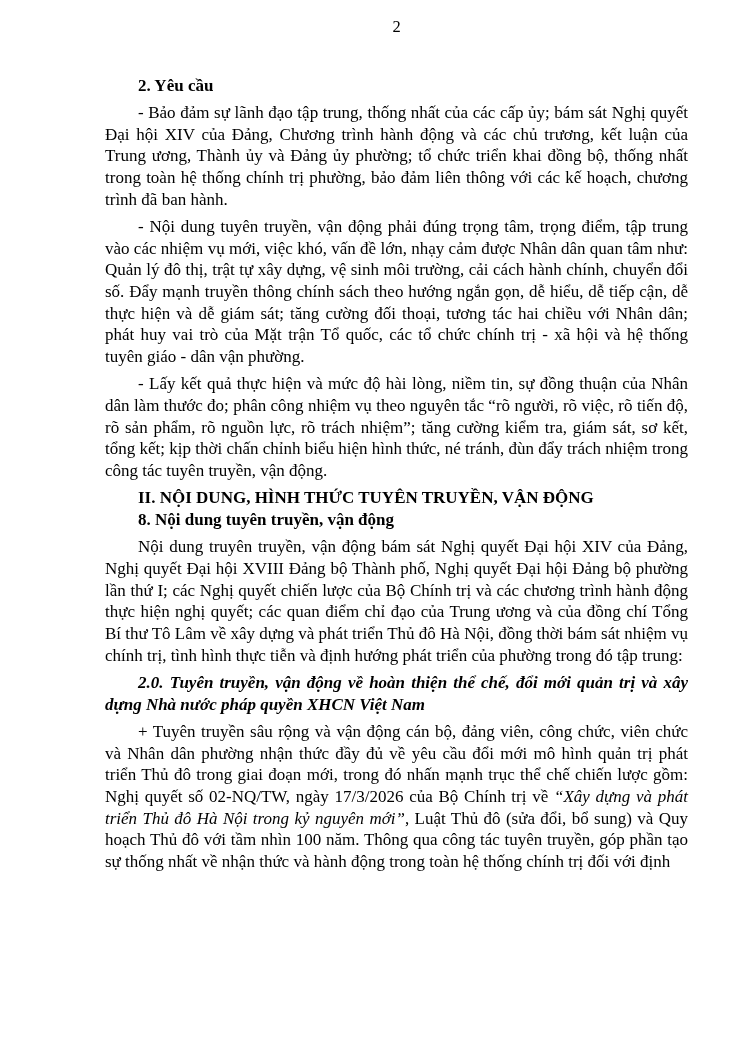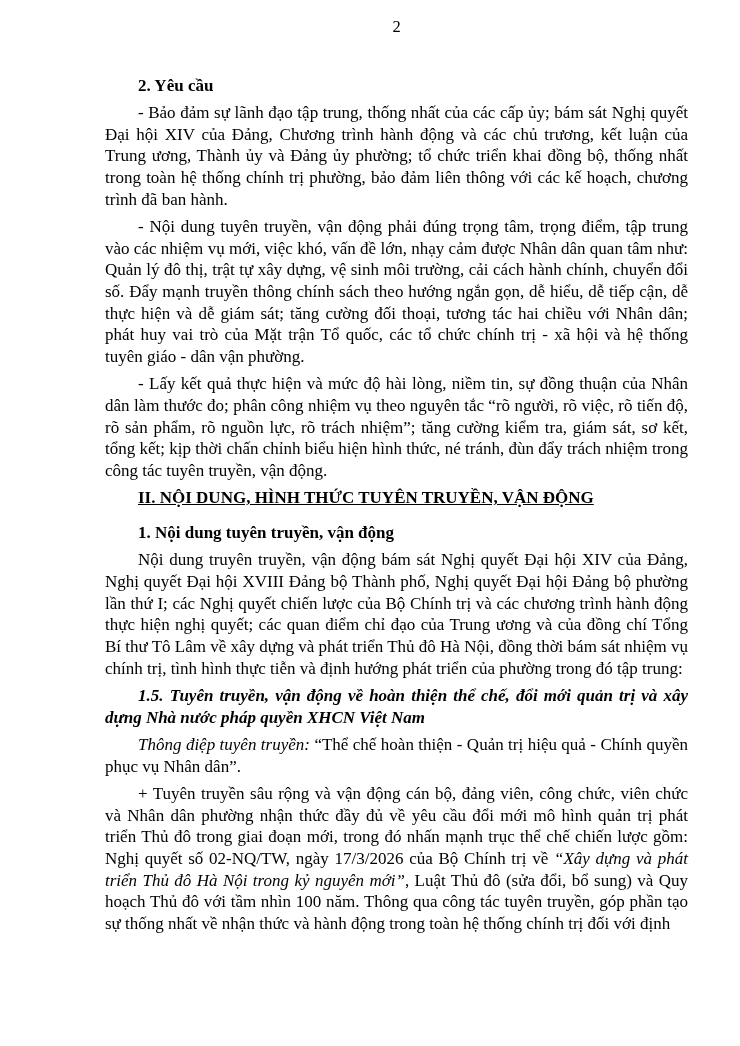--- a/index.html
+++ b/index.html
@@ -25,35 +25,34 @@
     margin: 0 0 37px 0;
   }
   .block {
     font-size: 17px;
     line-height: 21.7px;
     text-align: justify;
     text-indent: 33px;
     margin: 0 0 5.5px 0;
   }
   .h-bold { font-weight: bold; }
-  .h-section { font-weight: bold; margin-bottom: 13px; text-decoration: underline; }
+  .h-section { font-weight: bold; margin-bottom: 0; }
   .h-bold-italic { font-weight: bold; font-style: italic; }
   .italic { font-style: italic; }
   .normal { font-style: normal; }
 </style>
 </head>
 <body>
 
 <div class="page">
   <div class="page-number">2</div>
   <div>
       <p class="block h-bold">2. Yêu cầu</p>
       <p class="block para">- Bảo đảm sự lãnh đạo tập trung, thống nhất của các cấp ủy; bám sát Nghị quyết Đại hội XIV của Đảng, Chương trình hành động và các chủ trương, kết luận của Trung ương, Thành ủy và Đảng ủy phường; tổ chức triển khai đồng bộ, thống nhất trong toàn hệ thống chính trị phường, bảo đảm liên thông với các kế hoạch, chương trình đã ban hành.</p>
       <p class="block para">- Nội dung tuyên truyền, vận động phải đúng trọng tâm, trọng điểm, tập trung vào các nhiệm vụ mới, việc khó, vấn đề lớn, nhạy cảm được Nhân dân quan tâm như: Quản lý đô thị, trật tự xây dựng, vệ sinh môi trường, cải cách hành chính, chuyển đổi số. Đẩy mạnh truyền thông chính sách theo hướng ngắn gọn, dễ hiểu, dễ tiếp cận, dễ thực hiện và dễ giám sát; tăng cường đối thoại, tương tác hai chiều với Nhân dân; phát huy vai trò của Mặt trận Tổ quốc, các tổ chức chính trị - xã hội và hệ thống tuyên giáo - dân vận phường.</p>
       <p class="block para">- Lấy kết quả thực hiện và mức độ hài lòng, niềm tin, sự đồng thuận của Nhân dân làm thước đo; phân công nhiệm vụ theo nguyên tắc “rõ người, rõ việc, rõ tiến độ, rõ sản phẩm, rõ nguồn lực, rõ trách nhiệm”; tăng cường kiểm tra, giám sát, sơ kết, tổng kết; kịp thời chấn chỉnh biểu hiện hình thức, né tránh, đùn đẩy trách nhiệm trong công tác tuyên truyền, vận động.</p>
       <p class="block h-section">II. NỘI DUNG, HÌNH THỨC TUYÊN TRUYỀN, VẬN ĐỘNG</p>
-      <p class="block h-bold">1. Nội dung tuyên truyền, vận động</p>
+      <p class="block h-bold">8. Nội dung tuyên truyền, vận động</p>
       <p class="block para">Nội dung truyên truyền, vận động bám sát Nghị quyết Đại hội XIV của Đảng, Nghị quyết Đại hội XVIII Đảng bộ Thành phố, Nghị quyết Đại hội Đảng bộ phường lần thứ I; các Nghị quyết chiến lược của Bộ Chính trị và các chương trình hành động thực hiện nghị quyết; các quan điểm chỉ đạo của Trung ương và của đồng chí Tổng Bí thư Tô Lâm về xây dựng và phát triển Thủ đô Hà Nội, đồng thời bám sát nhiệm vụ chính trị, tình hình thực tiễn và định hướng phát triển của phường trong đó tập trung:</p>
-      <p class="block h-bold-italic">1.5. Tuyên truyền, vận động về hoàn thiện thể chế, đổi mới quản trị và xây dựng Nhà nước pháp quyền XHCN Việt Nam</p>
-      <p class="block para"><span class="italic">Thông điệp tuyên truyền:</span><span class="normal"> “Thể chế hoàn thiện - Quản trị hiệu quả - Chính quyền phục vụ Nhân dân”.</span></p>
+      <p class="block h-bold-italic">2.0. Tuyên truyền, vận động về hoàn thiện thể chế, đổi mới quản trị và xây dựng Nhà nước pháp quyền XHCN Việt Nam</p>
       <p class="block para"><span class="normal">+ Tuyên truyền sâu rộng và vận động cán bộ, đảng viên, công chức, viên chức và Nhân dân phường nhận thức đầy đủ về yêu cầu đổi mới mô hình quản trị phát triển Thủ đô trong giai đoạn mới, trong đó nhấn mạnh trục thể chế chiến lược gồm: Nghị quyết số 02-NQ/TW, ngày 17/3/2026 của Bộ Chính trị về </span><span class="italic">“Xây dựng và phát triển Thủ đô Hà Nội trong kỷ nguyên mới”</span><span class="normal">, Luật Thủ đô (sửa đổi, bổ sung) và Quy hoạch Thủ đô với tầm nhìn 100 năm. Thông qua công tác tuyên truyền, góp phần tạo sự thống nhất về nhận thức và hành động trong toàn hệ thống chính trị đối với định</span></p>
     </div>
 </div>
 
 </body></html>

